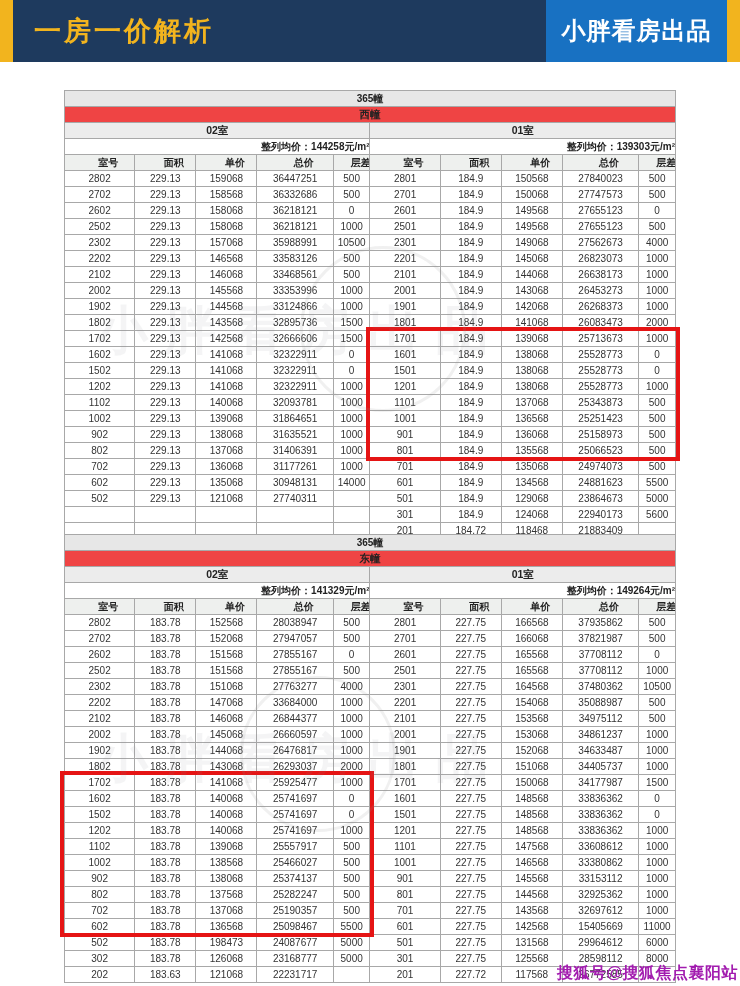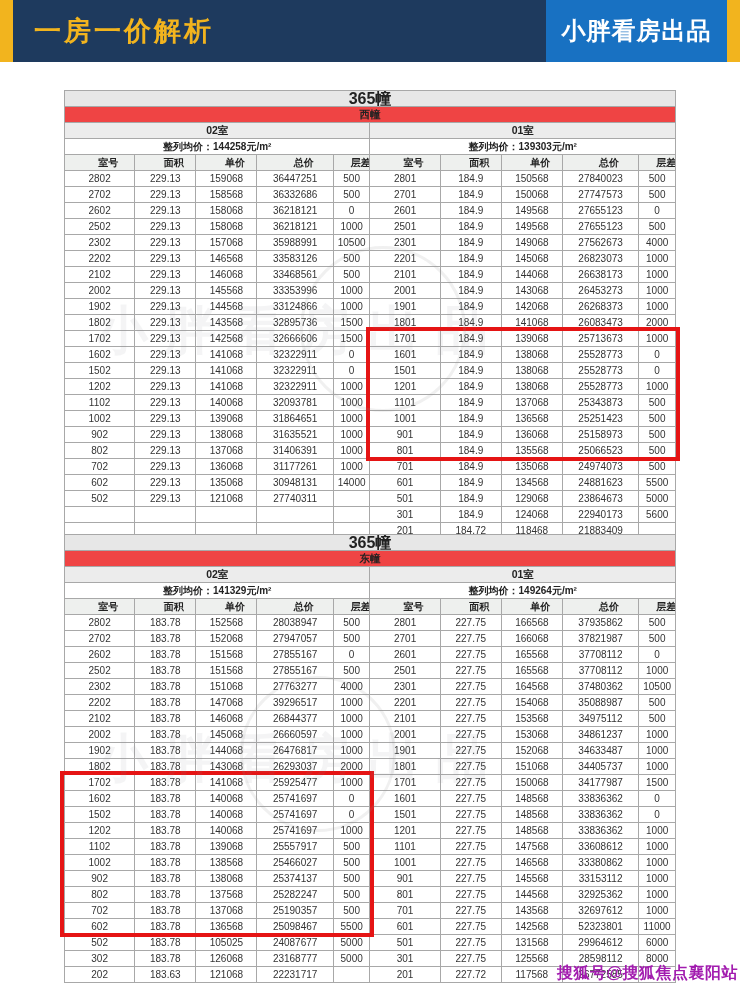--- a/index.html
+++ b/index.html
@@ -12,24 +12,24 @@
   .banner-accent-right{position:absolute;right:0;top:0;width:13px;height:62px;background:#f2b41e;}
   .banner-title{position:absolute;left:34px;top:0;height:62px;line-height:62px;color:#f2b41e;font-size:27px;font-weight:bold;letter-spacing:3px;}
   .banner-badge{position:absolute;right:13px;top:0;width:181px;height:62px;background:#1871c2;color:#ffffff;font-size:24px;font-weight:bold;text-align:center;line-height:62px;letter-spacing:1px;}
 
   
   .table-wrap{position:absolute;left:64px;width:612px;}
   #t0{top:90px;}
   #t1{top:534px;}
   table{width:612px;border-collapse:collapse;table-layout:fixed;border:1px solid #6f6f6f;}
   td{border:1px solid #a8a8a8;height:15px;line-height:15px;font-size:10px;color:#333333;text-align:center;padding:0;overflow:hidden;white-space:nowrap;}
-  .hrow-building td{background:#e7e7e7;font-weight:bold;font-size:16px;color:#222222;}
+  .hrow-building td{background:#e7e7e7;font-weight:bold;font-size:10px;color:#222222;}
   .hrow-wing td{background:#ef4444;font-weight:bold;font-size:10.5px;color:#222222;}
   .hrow-room td{background:#ececec;font-weight:bold;font-size:10.5px;color:#222222;text-align:center;}
-  .hrow-avg td{background:#ffffff;font-weight:bold;font-size:10px;color:#222222;}
+  .hrow-avg td{background:#ffffff;font-weight:bold;font-size:10px;color:#222222;text-align:right;}
   .hrow-cols td{background:#eef0ee;font-weight:bold;color:#222222;padding-left:17px;}
 
   .red-box{position:absolute;border:4px solid #e51414;box-sizing:border-box;background:transparent;pointer-events:none;}
 
   
   .watermark{position:absolute;color:#8a9096;opacity:0.09;font-weight:bold;pointer-events:none;white-space:nowrap;letter-spacing:16px;}
   .wm-circle{position:absolute;border:3px solid rgba(150,150,150,0.14);border-radius:50%;pointer-events:none;}
 
   .attribution{position:absolute;right:2px;bottom:2px;font-size:16px;font-weight:bold;color:#a21caf;letter-spacing:0.5px;}
 </style>
@@ -469,21 +469,21 @@
             <td>2301</td>
             <td>227.75</td>
             <td>164568</td>
             <td>37480362</td>
             <td>10500</td>
           </tr>
           <tr>
             <td>2202</td>
             <td>183.78</td>
             <td>147068</td>
-            <td>39296517</td>
+            <td>33684000</td>
             <td>1000</td>
             <td>2201</td>
             <td>227.75</td>
             <td>154068</td>
             <td>35088987</td>
             <td>500</td>
           </tr>
           <tr>
             <td>2102</td>
             <td>183.78</td>
@@ -642,27 +642,27 @@
           </tr>
           <tr>
             <td>602</td>
             <td>183.78</td>
             <td>136568</td>
             <td>25098467</td>
             <td>5500</td>
             <td>601</td>
             <td>227.75</td>
             <td>142568</td>
-            <td>52323801</td>
+            <td>15405669</td>
             <td>11000</td>
           </tr>
           <tr>
             <td>502</td>
             <td>183.78</td>
-            <td>105025</td>
+            <td>198473</td>
             <td>24087677</td>
             <td>5000</td>
             <td>501</td>
             <td>227.75</td>
             <td>131568</td>
             <td>29964612</td>
             <td>6000</td>
           </tr>
           <tr>
             <td>302</td>

